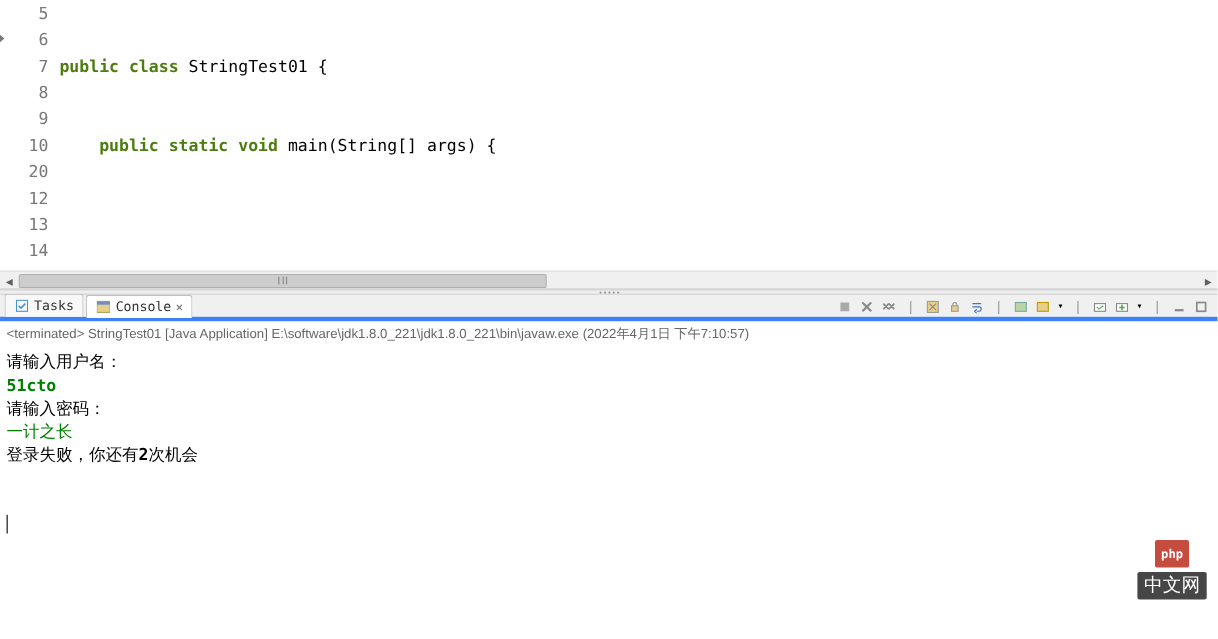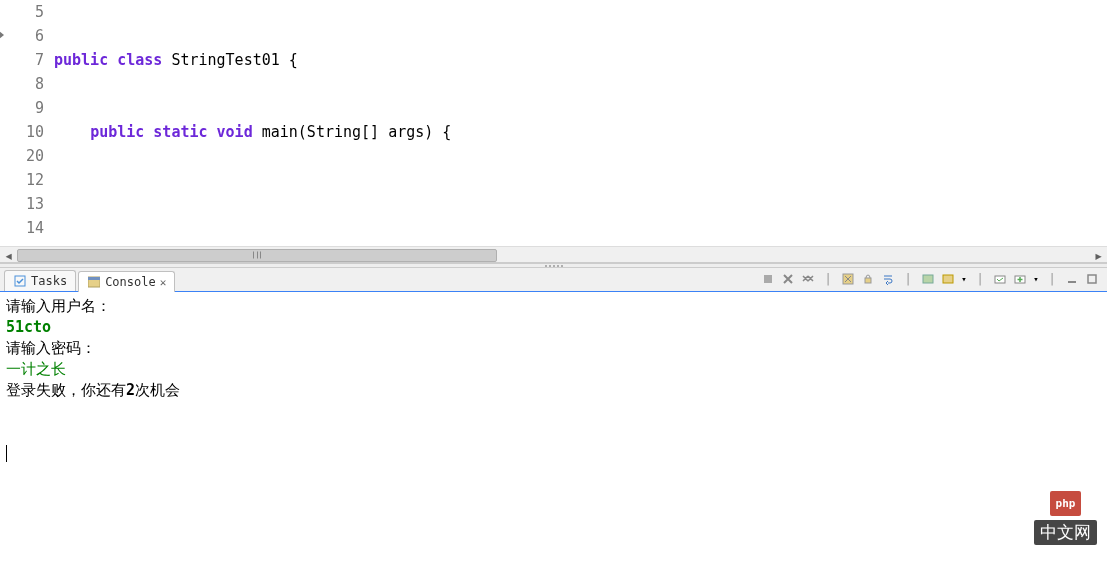--- a/index.html
+++ b/index.html
@@ -5,33 +5,33 @@
     * { margin: 0; padding: 0; box-sizing: border-box; }
     body { font-family: Consolas, "Microsoft YaHei", monospace; background: #fff; width: 1107px; height: 581px; overflow: hidden; }
     .editor-pane { height: 263px; border-bottom: 1px solid #ccc; overflow: hidden; position: relative; }
     .code-area { display: flex; height: 246px; }
     .gutter { width: 50px; text-align: right; padding-right: 6px; color: #787878; font-size: 15px; line-height: 24px; user-select: none; background: #fff; }
     .gutter-line { height: 24px; }
     .gutter-mark { position: relative; }
     .gutter-mark::before { content: ""; position: absolute; left: -2px; top: 6px; width: 0; height: 0; border-top: 5px solid transparent; border-bottom: 5px solid transparent; border-left: 6px solid #787878; }
     .code-content { flex: 1; font-size: 15px; line-height: 24px; white-space: pre; }
     .code-line { height: 24px; padding-left: 4px; }
-    .kw { color: #6d28d9; font-weight: bold; }
+    .kw { color: #4d7c0f; font-weight: bold; }
     .cm { color: #3f7f5f; }
     .scrollbar-h { height: 17px; background: #f0f0f0; border-top: 1px solid #ddd; display: flex; align-items: center; position: relative; }
     .scroll-arrow { width: 17px; height: 17px; display: flex; align-items: center; justify-content: center; color: #606060; }
     .scroll-track { flex: 1; height: 17px; position: relative; }
     .scroll-thumb { position: absolute; left: 0; width: 480px; height: 13px; top: 2px; background: #cdcdcd; border: 1px solid #b0b0b0; border-radius: 2px; }
     .scroll-grip { position: absolute; left: 50%; top: 50%; transform: translate(-50%,-50%); width: 8px; display: flex; justify-content: space-between; }
     .scroll-grip span { width: 1px; height: 7px; background: #888; }
     .splitter { height: 5px; background: #eeeeee; border-top: 1px solid #ccc; border-bottom: 1px solid #ccc; display: flex; align-items: center; justify-content: center; cursor: row-resize; }
     .splitter-dots { display: flex; gap: 2px; }
     .splitter-dots span { width: 2px; height: 2px; background: #999; border-radius: 50%; }
     .bottom-pane { height: 313px; display: flex; flex-direction: column; }
-    .tab-bar { height: 24px; display: flex; align-items: flex-end; border-bottom: 1px solid #3b82f6; background: #f0f0f0; padding-left: 4px; position: relative; }
+    .tab-bar { height: 24px; display: flex; align-items: flex-end; border-bottom: 4px solid #3b82f6; background: #f0f0f0; padding-left: 4px; position: relative; }
     .tab { display: flex; align-items: center; gap: 4px; padding: 3px 8px; border: 1px solid #c0c0c0; border-bottom: none; background: #f8f8f8; font-size: 12px; color: #333; margin-right: 2px; border-radius: 3px 3px 0 0; }
     .tab.active { background: #fff; position: relative; top: 1px; }
     .tab-icon { width: 14px; height: 14px; display: inline-flex; align-items: center; justify-content: center; }
     .tab-close-x { font-size: 11px; color: #666; }
     .toolbar { position: absolute; right: 6px; top: 2px; display: flex; gap: 2px; align-items: center; }
     .tb-btn { width: 18px; height: 18px; display: flex; align-items: center; justify-content: center; font-size: 12px; cursor: pointer; }
     .status-line { padding: 3px 6px; font-size: 12px; color: #666; background: #fff; font-family: "Microsoft YaHei", sans-serif; }
     .console-out { flex: 1; padding: 4px 6px; font-size: 15px; line-height: 21px; font-family: Consolas, "Microsoft YaHei", monospace; position: relative; }
     .co-line { min-height: 21px; }
     .co-black { color: #000; }
@@ -183,20 +183,21 @@
             <rect x="2" y="8" width="8" height="2" fill="#888"></rect>
           </svg>
         </span>
       <span class="tb-btn">
           <svg width="12" height="12">
             <rect x="2" y="2" width="8" height="8" fill="none" stroke="#888" stroke-width="1.5"></rect>
           </svg>
         </span>
     </div>
   </div>
+  <div class="status-line">&lt;terminated&gt; StringTest01 [Java Application] E:\software\jdk1.8.0_221\jdk1.8.0_221\bin\javaw.exe (2022年4月1日 下午7:10:57)</div>
   <div class="console-out">
     <div class="co-line co-black">请输入用户名：</div>
     <div class="co-line co-green" style="font-weight:bold">51cto</div>
     <div class="co-line co-black">请输入密码：</div>
     <div class="co-line co-green">一计之长</div>
     <div class="co-line co-black"><span>登录失败，你还有</span><span style="font-weight:bold">2</span><span>次机会</span></div>
     <div class="co-line"></div>
     <div class="co-line"></div>
     <div class="co-line cursor-line"></div>
     <div class="watermark">

